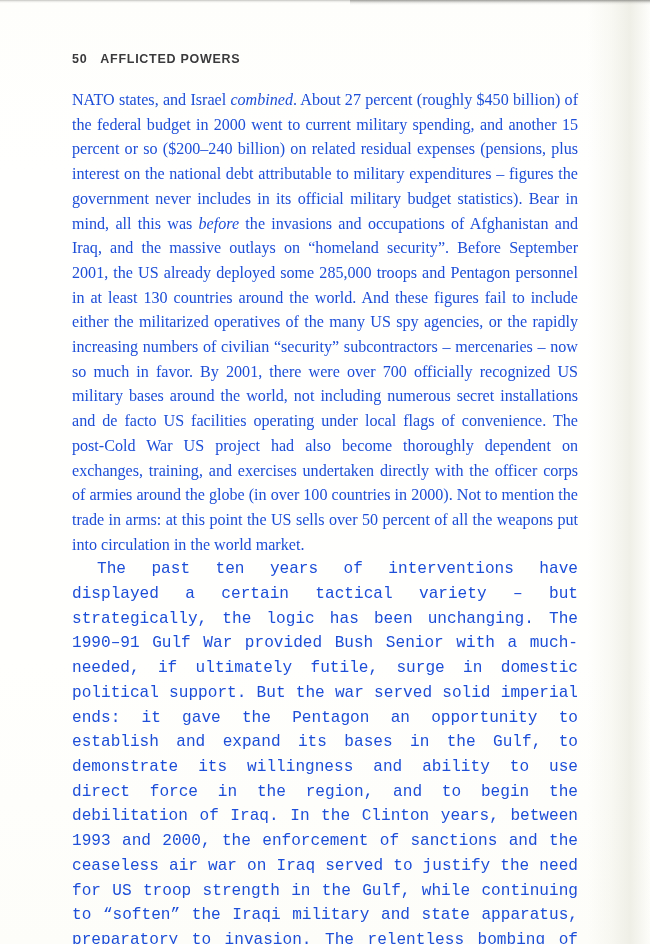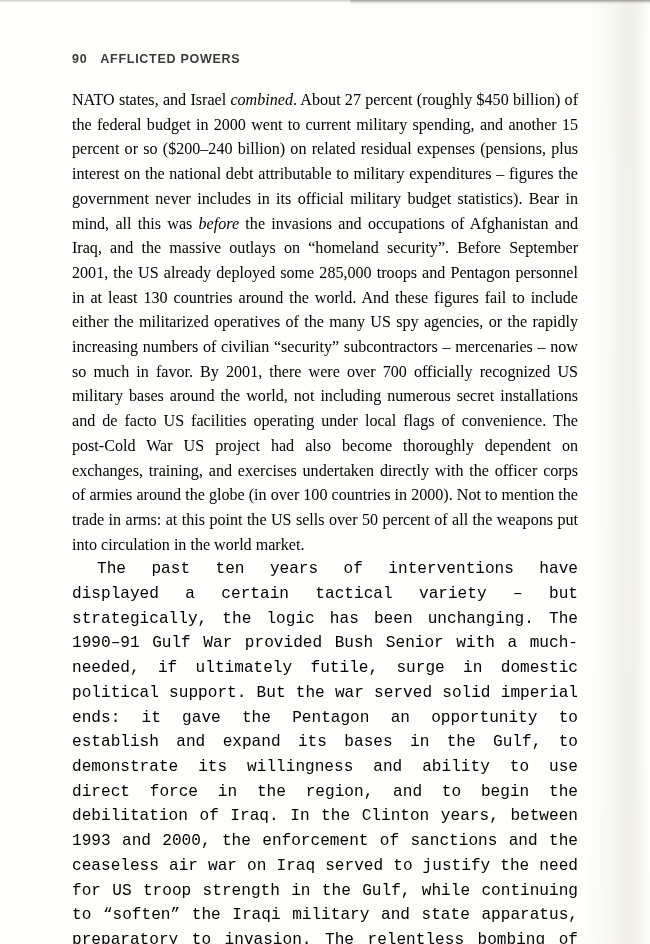--- a/index.html
+++ b/index.html
@@ -102,21 +102,21 @@
     top: 88px;
     left: 72px;
     width: 506px;
   }
 
   .body-par {
     margin: 0;
     font-family: "Liberation Serif", serif;
     font-size: 16.1px;
     line-height: 24.7px;
-    color: #000000;
+    color: #1d4ed8;
     text-align: justify;
     text-justify: inter-word;
     -webkit-hyphens: none;
     hyphens: none;
   }
   .body-par.indented {
     text-indent: 25px;
     font-family: Liberation Mono, monospace;
   }
   .body-par em {
@@ -131,21 +131,21 @@
 </head>
 <body>
 
 <div class="page-scan">
 
   <div class="paper-tint"></div>
 
   <div class="content">
 
     <div class="running-head">
-      <span class="folio">90</span><span class="head-title">AFFLICTED POWERS</span>
+      <span class="folio">50</span><span class="head-title">AFFLICTED POWERS</span>
     </div>
 
     <div class="text-block ink-soft">
         <p class="body-par"><span>NATO states, and Israel </span><em>combined</em><span>. About 27 percent (roughly $450 billion) of the federal budget in 2000 went to current military spending, and another 15 percent or so ($200–240 billion) on related residual expenses (pensions, plus interest on the national debt attributable to military expenditures – figures the government never includes in its official military budget statistics). Bear in mind, all this was </span><em>before</em><span> the invasions and occupations of Afghanistan and Iraq, and the massive outlays on “homeland security”. Before September 2001, the US already deployed some 285,000 troops and Pentagon personnel in at least 130 countries around the world. And these figures fail to include either the militarized operatives of the many US spy agencies, or the rapidly increasing numbers of civilian “security” subcontractors – mercenaries – now so much in favor. By 2001, there were over 700 officially recognized US military bases around the world, not including numerous secret installations and de facto US facilities operating under local flags of convenience. The post-Cold War US project had also become thoroughly dependent on exchanges, training, and exercises undertaken directly with the officer corps of armies around the globe (in over 100 countries in 2000). Not to mention the trade in arms: at this point the US sells over 50 percent of all the weapons put into circulation in the world market.</span></p>
         <p class="body-par indented"><span>The past ten years of interventions have displayed a certain tactical variety – but strategically, the logic has been unchanging. The 1990–91 Gulf War provided Bush Senior with a much-needed, if ultimately futile, surge in domestic political support. But the war served solid imperial ends: it gave the Pentagon an opportunity to establish and expand its bases in the Gulf, to demonstrate its willingness and ability to use direct force in the region, and to begin the debilitation of Iraq. In the Clinton years, between 1993 and 2000, the enforcement of sanctions and the ceaseless air war on Iraq served to justify the need for US troop strength in the Gulf, while continuing to “soften” the Iraqi military and state apparatus, preparatory to invasion. The relentless bombing of Iraq also</span></p>
       </div>
 
   </div>
 
   <div class="edge-shade-right"></div>

